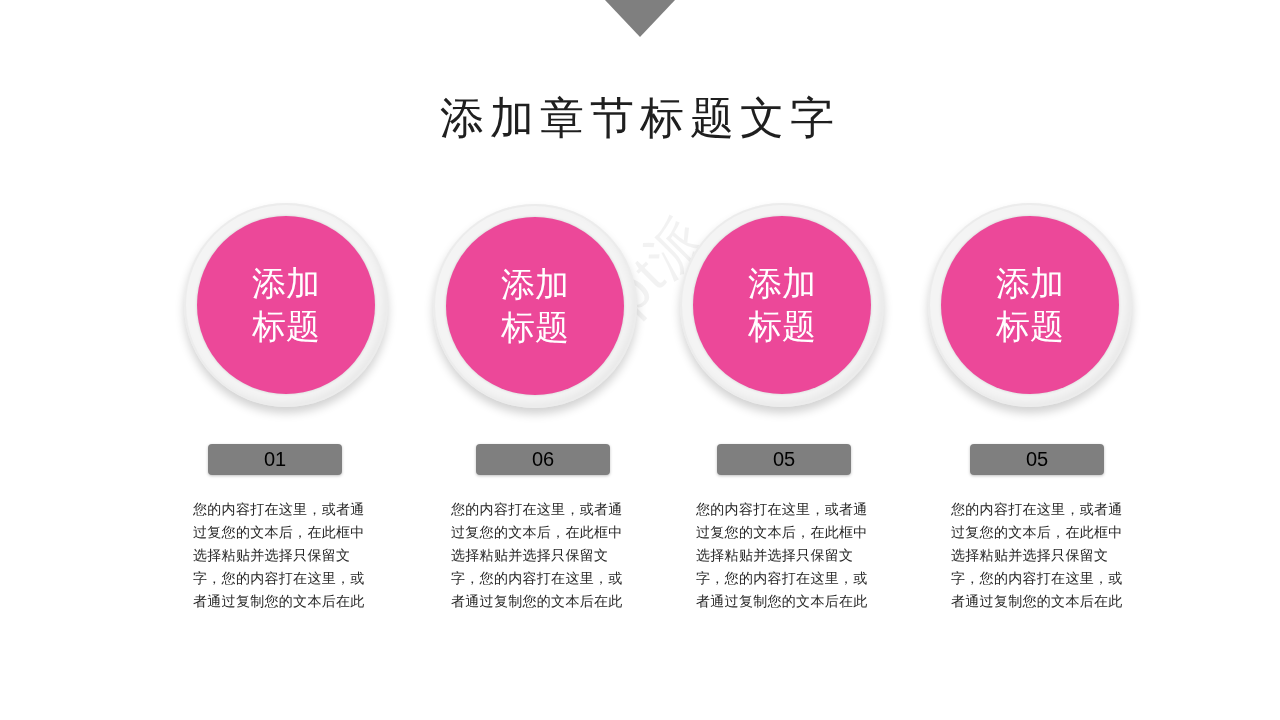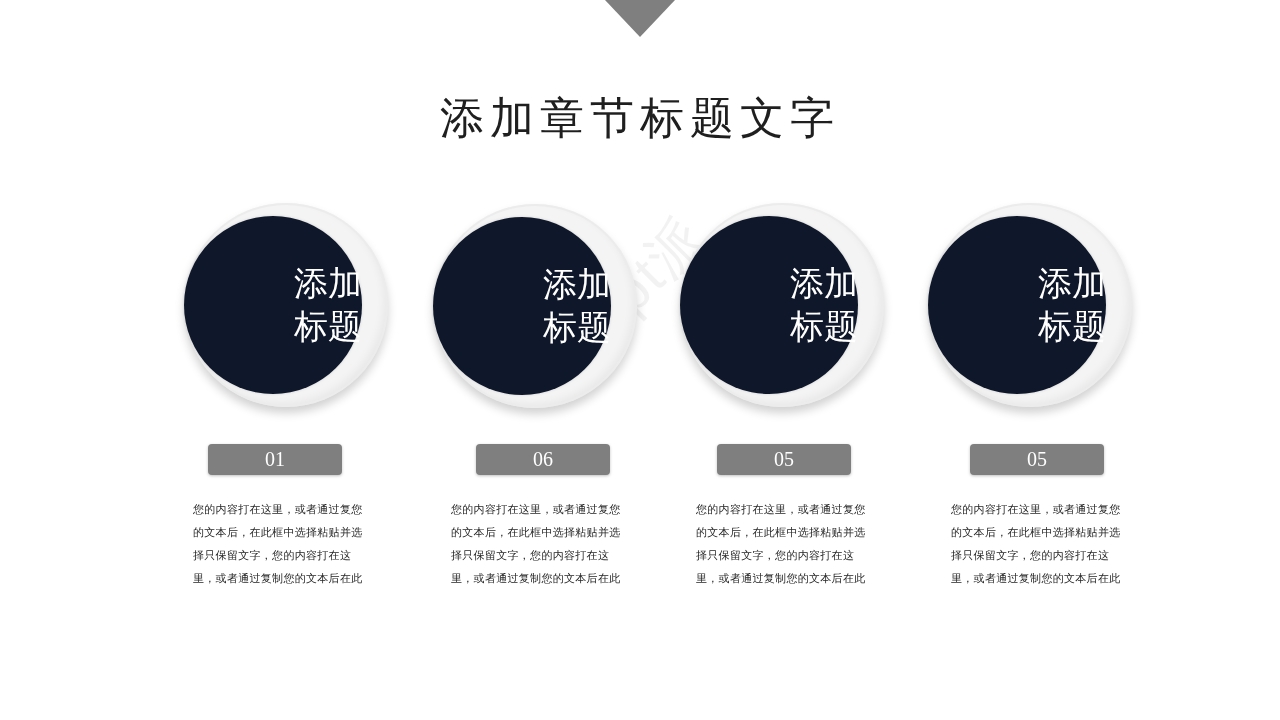--- a/index.html
+++ b/index.html
@@ -15,34 +15,34 @@
     .page-title {
       position: absolute; left: 0; width: 1280px; top: 44px; text-align: center;
       font-size: 44px; letter-spacing: 6px; color: #1f1f1f; line-height: 60px; margin-top: 44px;
     }
     .ring {
       position: absolute; width: 204px; height: 204px; border-radius: 50%;
       background: #f4f4f4;
       box-shadow: 0 6px 10px rgba(0,0,0,0.18), inset 0 0 0 2px #ececec, inset -4px -4px 8px rgba(0,0,0,0.05);
     }
     .disk {
-      position: absolute; left: 0; top: 13px; width: 178px; height: 178px; border-radius: 50%;
-      background: #0f172a; box-shadow: 0 0 3px rgba(0,0,0,0.15);
-      display: flex; flex-direction: column; align-items: flex-end; justify-content: center;
+      position: absolute; left: 13px; top: 13px; width: 178px; height: 178px; border-radius: 50%;
+      background: #ec4899; box-shadow: 0 0 3px rgba(0,0,0,0.15);
+      display: flex; flex-direction: column; align-items: center; justify-content: center;
     }
     .disk span {
       color: #ffffff; font-size: 34px; line-height: 43px; display: block;
     }
     .badge {
       position: absolute; width: 134px; height: 31px; border-radius: 4px; background: #7f7f7f;
       box-shadow: 0 1px 3px rgba(0,0,0,0.25);
-      color: #ffffff; font-family: Liberation Serif, serif; font-size: 20px; line-height: 31px; text-align: center;
+      color: #000000; font-family: Liberation Sans, sans-serif; font-size: 20px; line-height: 31px; text-align: center;
     }
     .desc {
-      position: absolute; width: 180px; font-size: 11px; line-height: 23px; color: #262626;
+      position: absolute; width: 180px; font-size: 14px; line-height: 23px; color: #262626;
       letter-spacing: 0.3px;
     }
     .watermark {
       position: absolute; left: 570px; top: 300px; font-family: "Liberation Sans", sans-serif;
       font-size: 56px; color: rgba(0,0,0,0.05); transform: rotate(-45deg); transform-origin: left top;
       letter-spacing: 2px; pointer-events: none;
     }
   </style>
 </head>
 <body>

